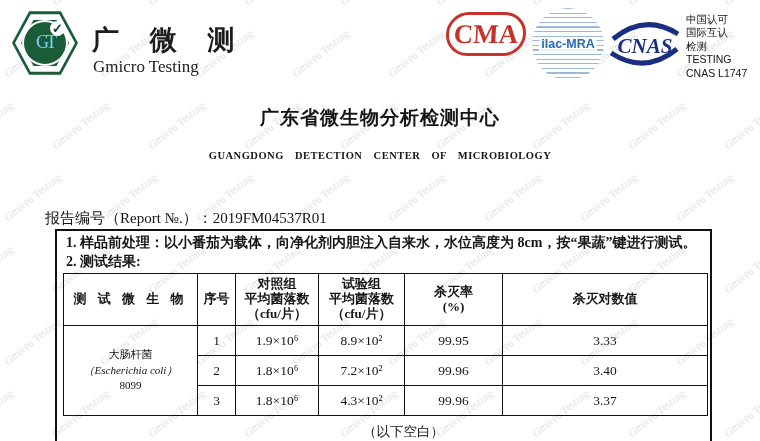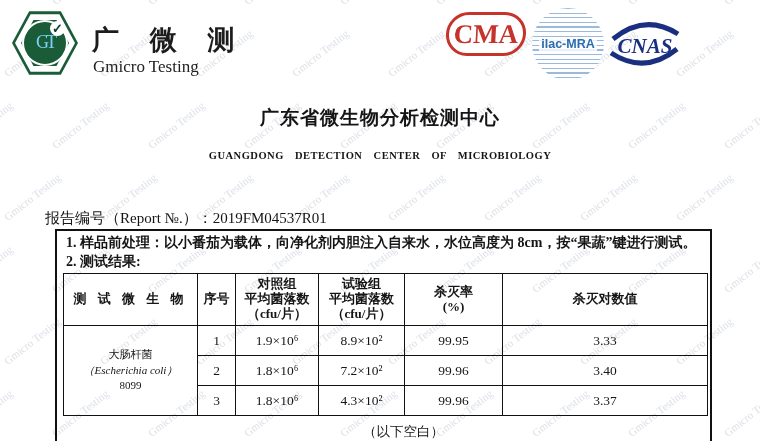--- a/index.html
+++ b/index.html
@@ -167,20 +167,27 @@
   </div>
 
   <div class="abs cnas">
     <svg width="74" height="48" viewBox="0 0 74 48">
       <path d="M5 19 Q37 -7 70 14" fill="none" stroke="#1b2f80" stroke-width="5"></path>
       <path d="M3 33 Q37 55 69 29" fill="none" stroke="#1b2f80" stroke-width="5"></path>
       <text x="37" y="33" text-anchor="middle" font-size="21" font-weight="bold" font-style="italic" fill="#1b2f80" font-family="Liberation Serif, serif">CNAS</text>
     </svg>
   </div>
 
+  <div class="abs accr">
+    <div>中国认可</div>
+    <div>国际互认</div>
+    <div>检测</div>
+    <div>TESTING</div>
+    <div>CNAS L1747</div>
+  </div>
 
   <div class="abs t-center title-cn">广东省微生物分析检测中心</div>
   <div class="abs t-center title-en">GUANGDONG  DETECTION  CENTER  OF  MICROBIOLOGY</div>
 
   <div class="abs report-line">报告编号（Report №.）：2019FM04537R01</div>
 
   <div class="abs outer-box">
     <div class="note-line note-1">1. 样品前处理：以小番茄为载体，向净化剂内胆注入自来水，水位高度为 8cm，按“果蔬”键进行测试。</div>
     <div class="note-line note-2">2. 测试结果:</div>
 

